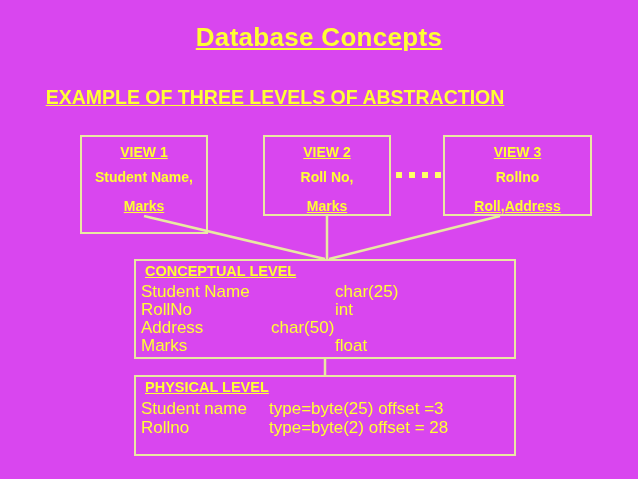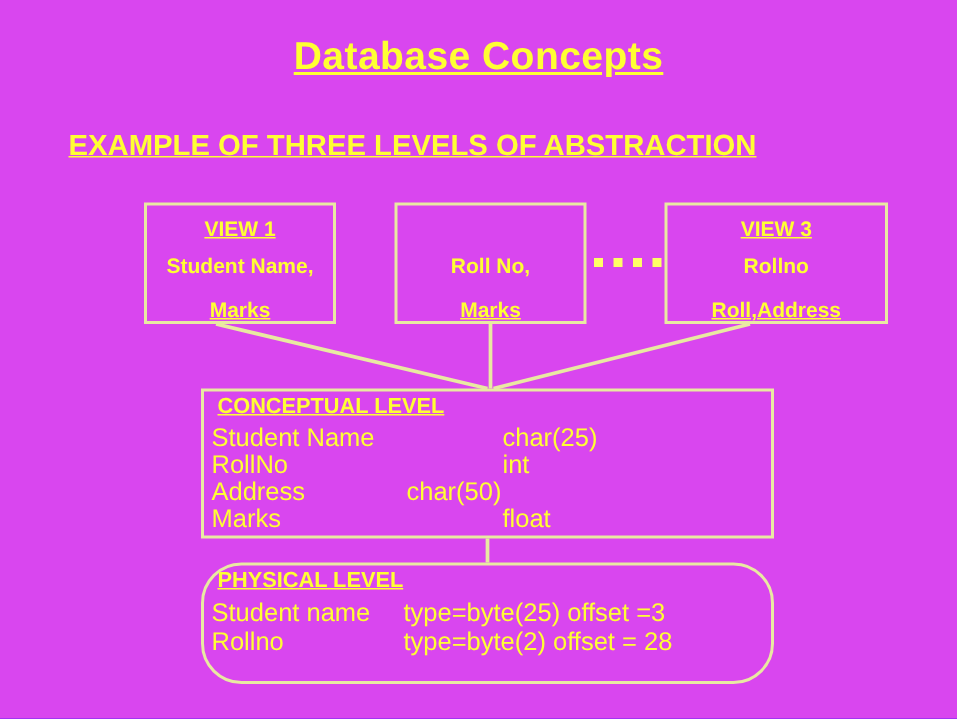--- a/index.html
+++ b/index.html
@@ -55,21 +55,21 @@
     width: 100%;
     text-align: center;
     color: #ffff33;
     font-size: 14px;
     font-weight: bold;
     white-space: nowrap;
   }
   .vtitle { text-decoration: underline; }
   .vlast  { text-decoration: underline; }
 
-  #view1 { left: 96px;  top: 135px; width: 128px; height: 81px; }
+  #view1 { left: 80px;  top: 135px; width: 128px; height: 99px; }
   #view2 { left: 263px; top: 135px; width: 128px; height: 81px; }
   #view3 { left: 443px; top: 135px; width: 149px; height: 81px; }
 
   .row1 { top: 7px; }
   .row2 { top: 32px; }
   .row3 { top: 61px; }
 
   .dots {
     position: absolute;
     left: 396px;
@@ -86,21 +86,21 @@
     display: block;
   }
 
   .levelbox {
     position: absolute;
     border: 2px solid #e9e9a2;
     box-sizing: border-box;
     text-align: right;
   }
   #conceptual { left: 134px; top: 259px; width: 382px; height: 100px; }
-  #physical   { left: 134px; top: 375px; width: 382px; height: 81px; border-radius: 27px; }
+  #physical   { left: 134px; top: 375px; width: 382px; height: 81px; }
 
   .lvl-head {
     position: absolute;
     left: 9px;
     color: #ffff33;
     font-size: 14.5px;
     font-weight: bold;
     text-decoration: underline;
     white-space: nowrap;
   }
@@ -150,20 +150,21 @@
     <line x1="325" y1="359" x2="325" y2="375" stroke="#e9e9a2" stroke-width="2.5"></line>
   </svg>
 
   <div class="vbox" id="view1">
     <div class="vline row1 vtitle">VIEW 1</div>
     <div class="vline row2">Student Name,</div>
     <div class="vline row3 vlast">Marks</div>
   </div>
 
   <div class="vbox" id="view2">
+    <div class="vline row1 vtitle">VIEW 2</div>
     <div class="vline row2">Roll No,</div>
     <div class="vline row3 vlast">Marks</div>
   </div>
 
   <div class="vbox" id="view3">
     <div class="vline row1 vtitle">VIEW  3</div>
     <div class="vline row2">Rollno</div>
     <div class="vline row3 vlast">Roll,Address</div>
   </div>
 

